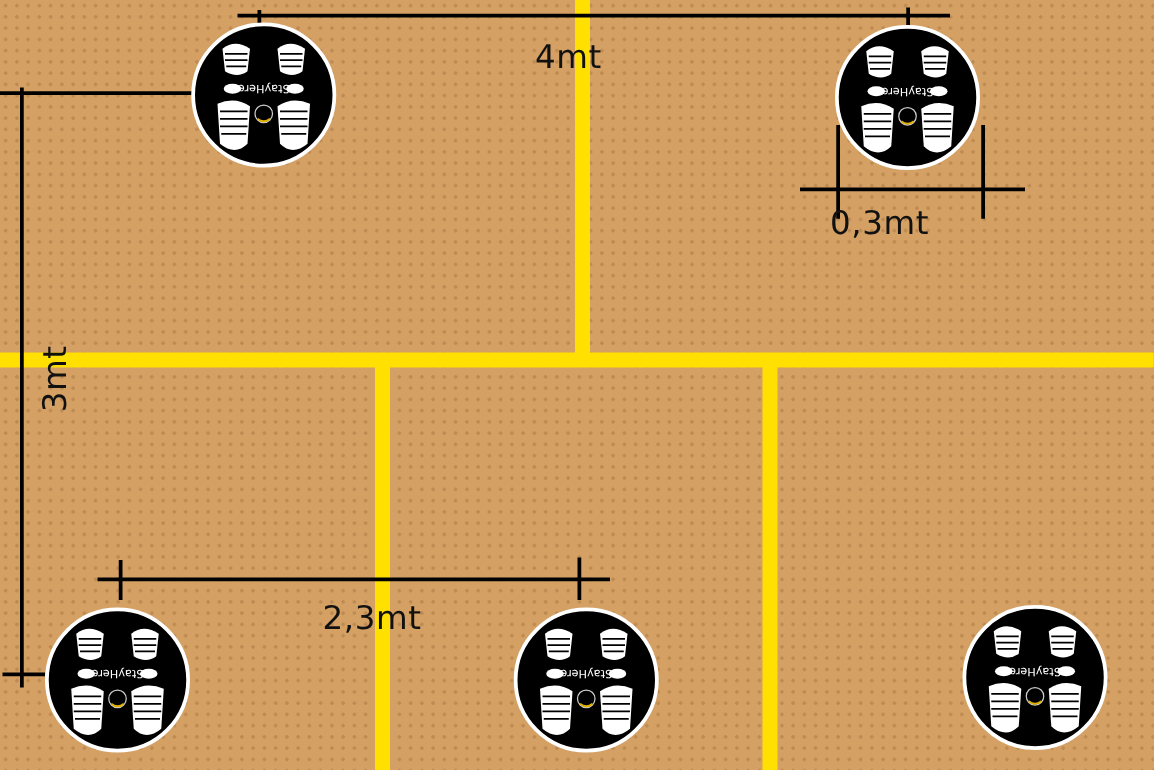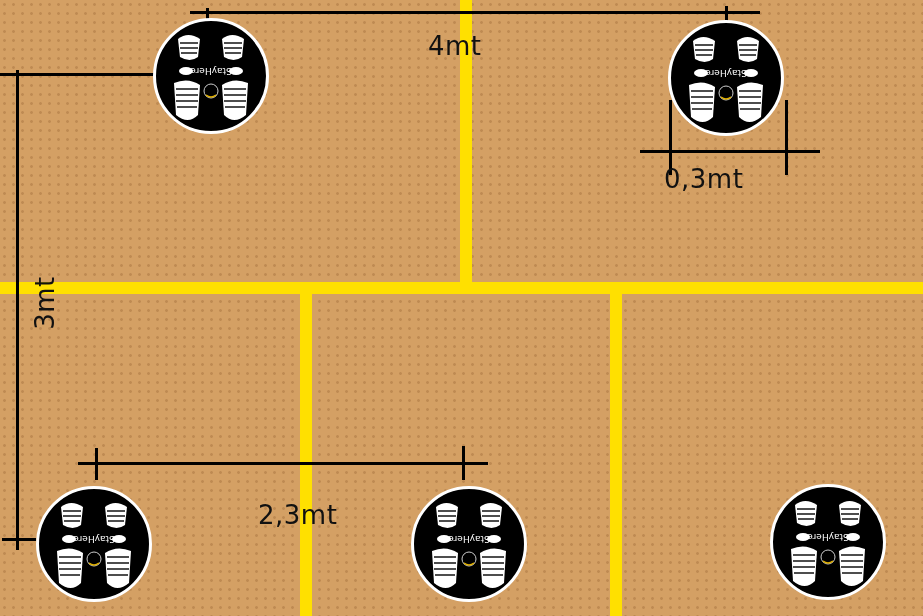--- a/index.html
+++ b/index.html
@@ -39,21 +39,21 @@
   <div class="label vertical" style="left:18px;top:290px;">3mt</div>
 
   <div class="mline" style="left:640px;top:150px;width:180px;height:3px;"></div>
   <div class="mline" style="left:669px;top:100px;width:3px;height:75px;"></div>
   <div class="mline" style="left:785px;top:100px;width:3px;height:75px;"></div>
   <div class="label" style="left:664px;top:166px;">0,3mt</div>
 
   <div class="mline" style="left:78px;top:462px;width:410px;height:3px;"></div>
   <div class="mline" style="left:95px;top:448px;width:3px;height:32px;"></div>
   <div class="mline" style="left:462px;top:446px;width:3px;height:34px;"></div>
-  <div class="label" style="left:258px;top:482px;margin-top:20px;">2,3mt</div>
+  <div class="label" style="left:258px;top:482px;">2,3mt</div>
 
   <div class="sticker" style="left:153px;top:18px;">
 <svg width="110" height="110" viewBox="0 0 110 110">
   <g fill="#fff">
 
     <path d="M22 18 q10 -8 22 0 l-2 18 q-8 6 -18 0 z"></path>
     <path d="M66 18 q10 -8 22 0 l-2 18 q-8 6 -18 0 z"></path>
     <ellipse cx="30" cy="50" rx="7" ry="4"></ellipse>
     <ellipse cx="80" cy="50" rx="7" ry="4"></ellipse>
 

